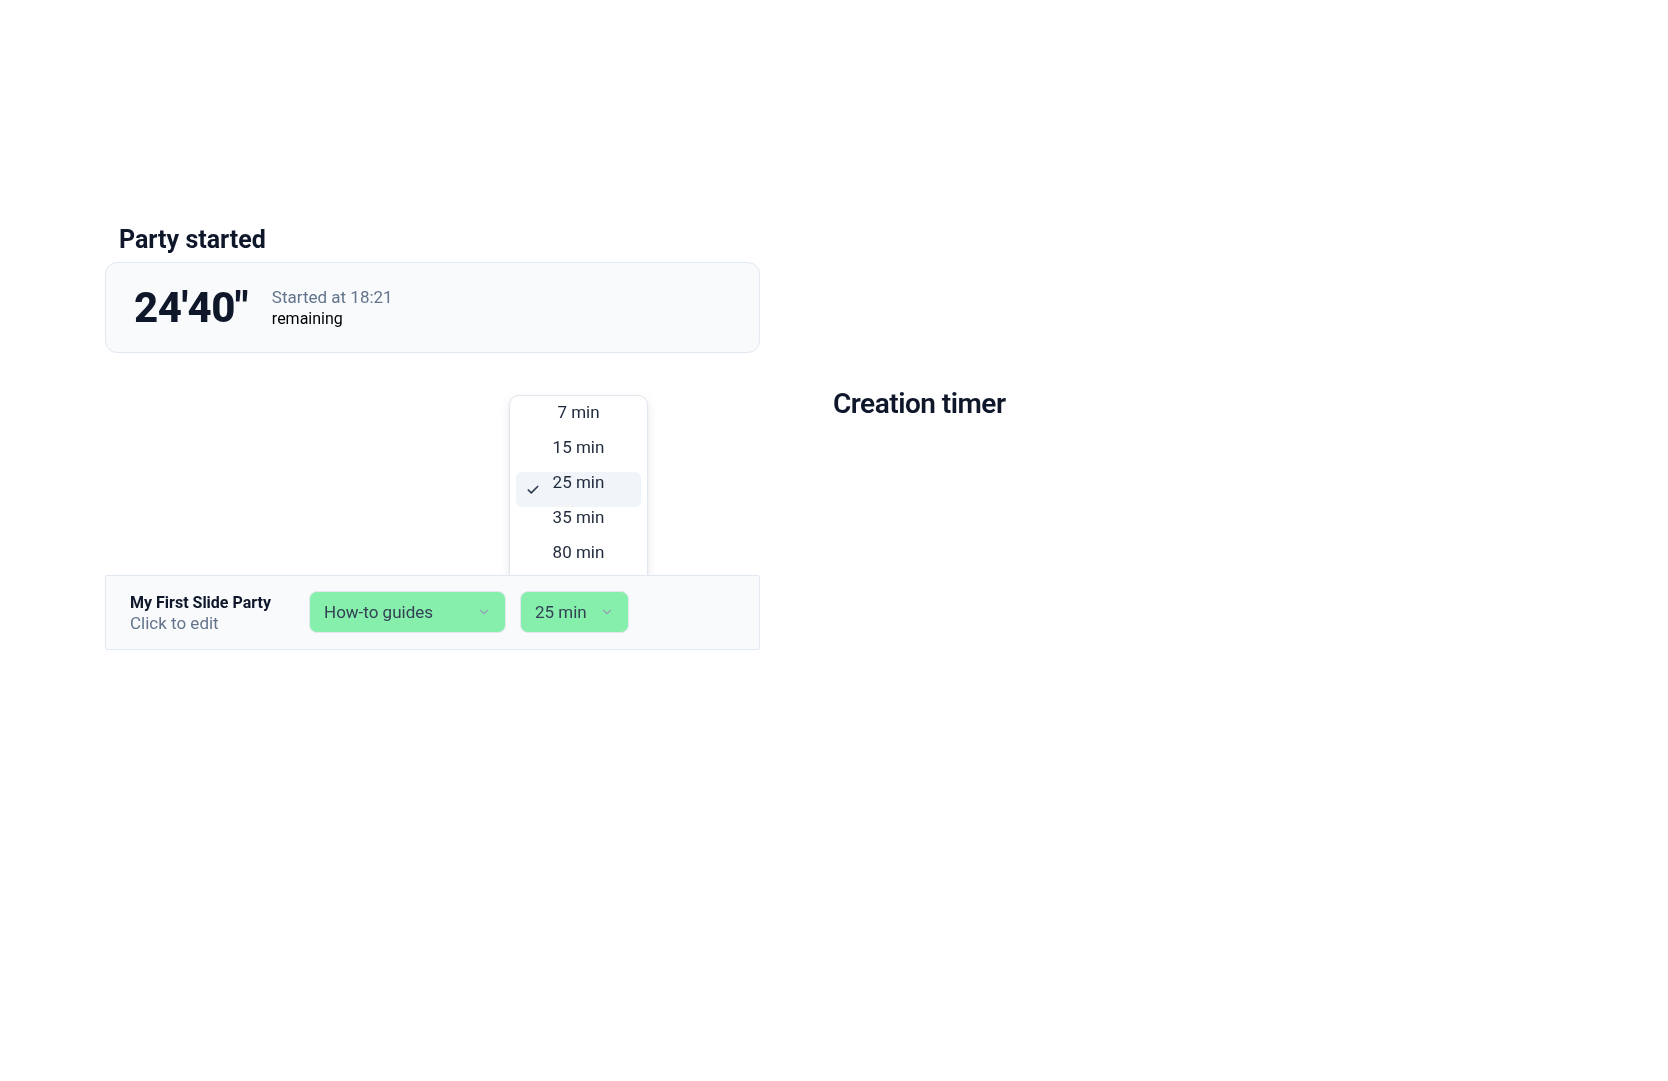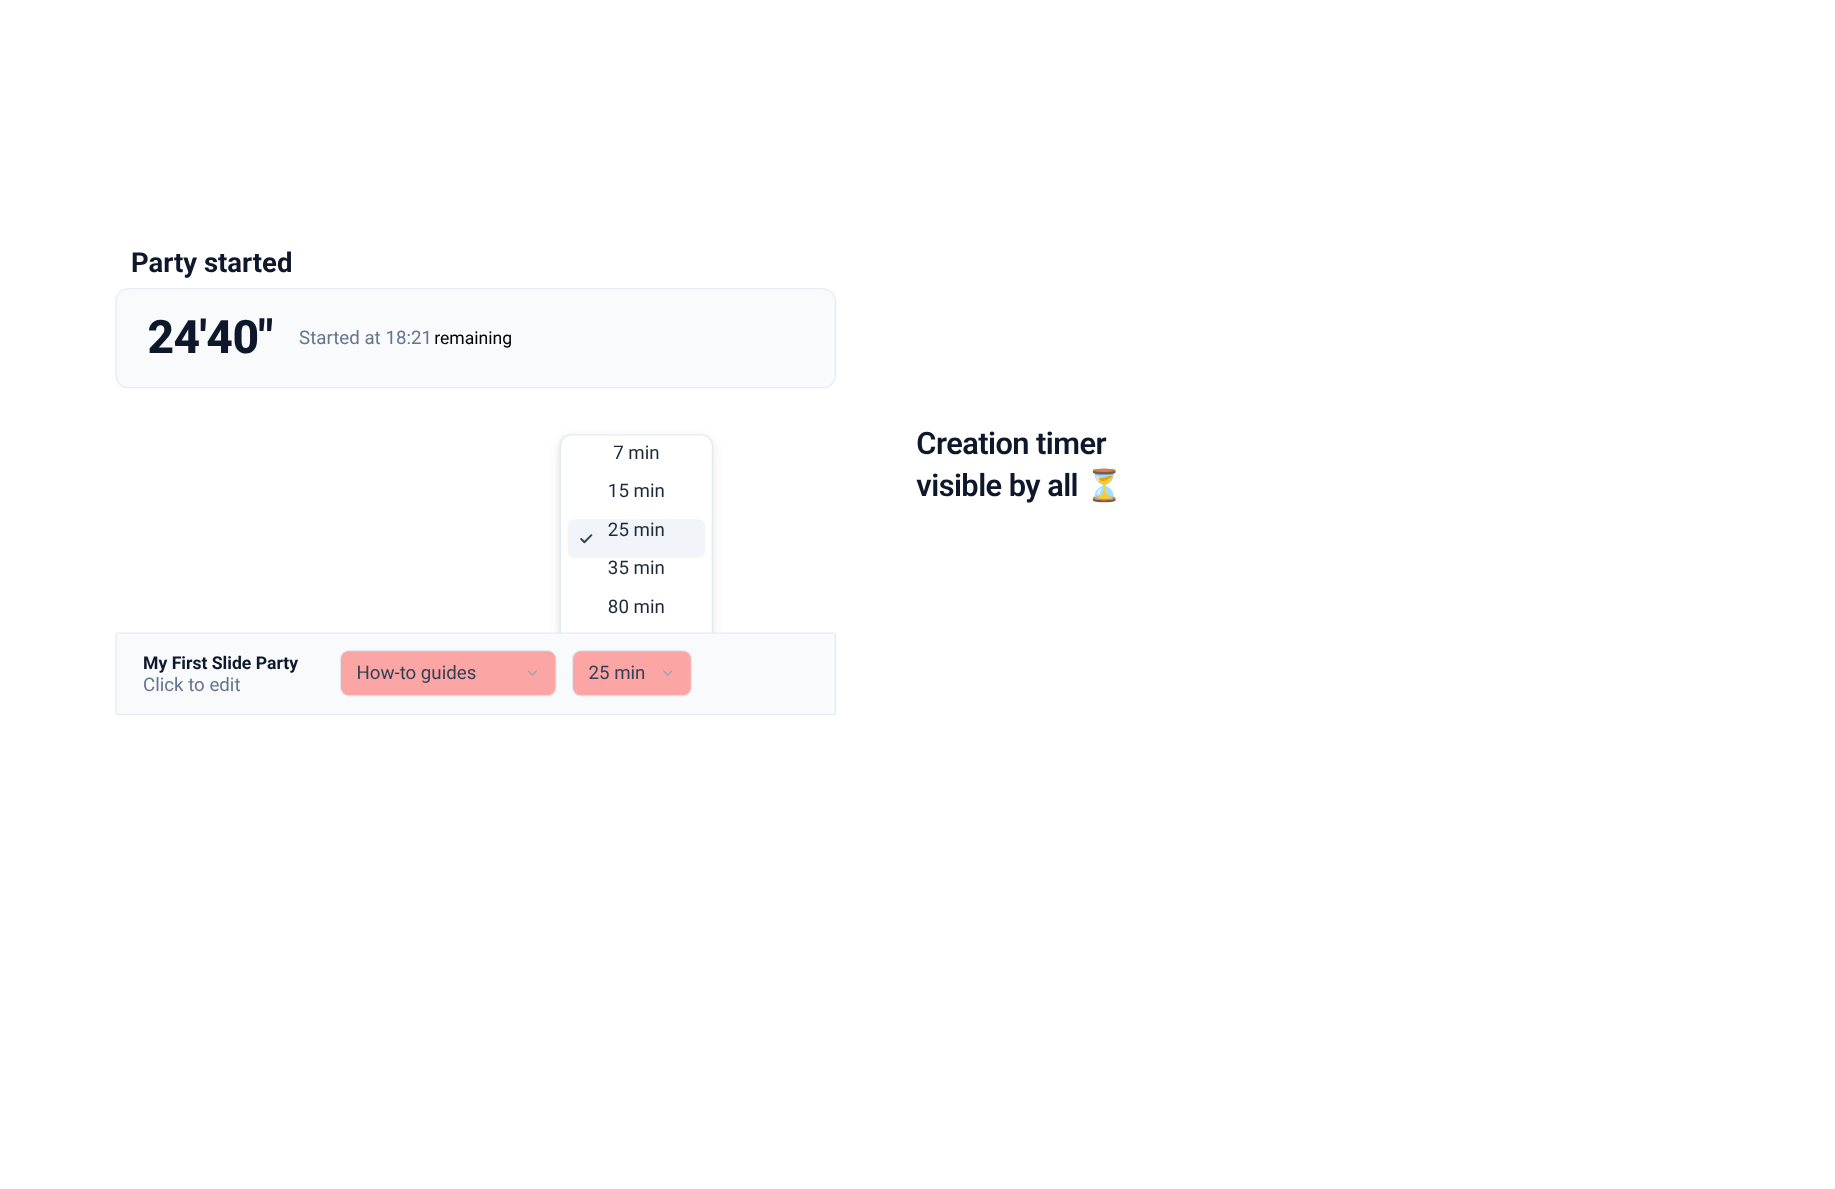--- a/index.html
+++ b/index.html
@@ -43,20 +43,21 @@
     
     .timer-value {
       font-size: 42px;
       font-weight: 800;
       color: #0f172a;
       letter-spacing: -0.5px;
     }
     
     .timer-meta {
       display: flex;
+      flex-direction: column;
       gap: 2px;
     }
     
     .started-at {
       font-size: 17px;
       color: #64748b;
     }
     
     .remaining-label {
       font-size: 16px;
@@ -126,21 +127,21 @@
       font-weight: 700;
       color: #0f172a;
     }
     
     .click-to-edit {
       font-size: 17px;
       color: #64748b;
     }
     
     .select-box {
-      background: #fca5a5;
+      background: #86efac;
       border: 1px solid #e2e8f0;
       border-radius: 8px;
       height: 42px;
       display: flex;
       align-items: center;
       justify-content: space-between;
       padding: 0 14px;
       cursor: pointer;
       font-size: 17px;
       color: #334155;
@@ -224,14 +225,13 @@
   <div class="select-box time-select">
     <span>25 min</span>
     <svg class="chevron" viewBox="0 0 24 24" fill="none" stroke="#94a3b8" stroke-width="2" stroke-linecap="round" stroke-linejoin="round">
       <polyline points="6 9 12 15 18 9"></polyline>
     </svg>
   </div>
 </div>
 
 <div class="caption">
   <span>Creation timer</span><br>
-  <span>visible by all ⏳</span>
 </div>
 
 </body></html>

